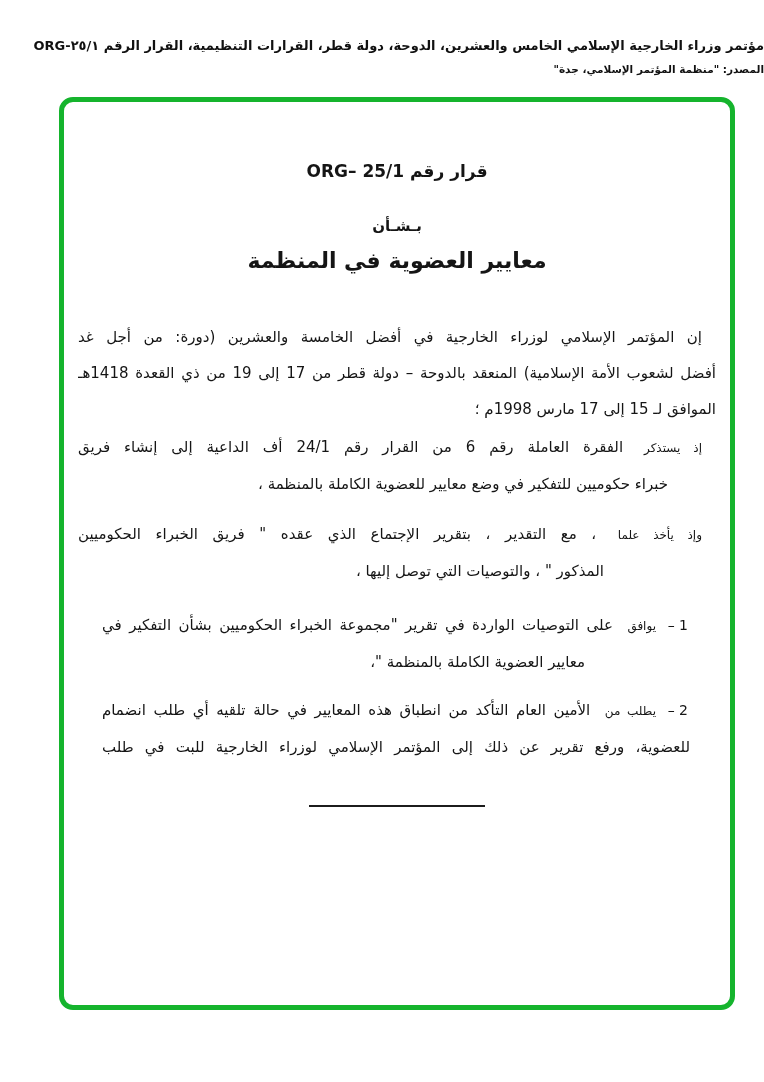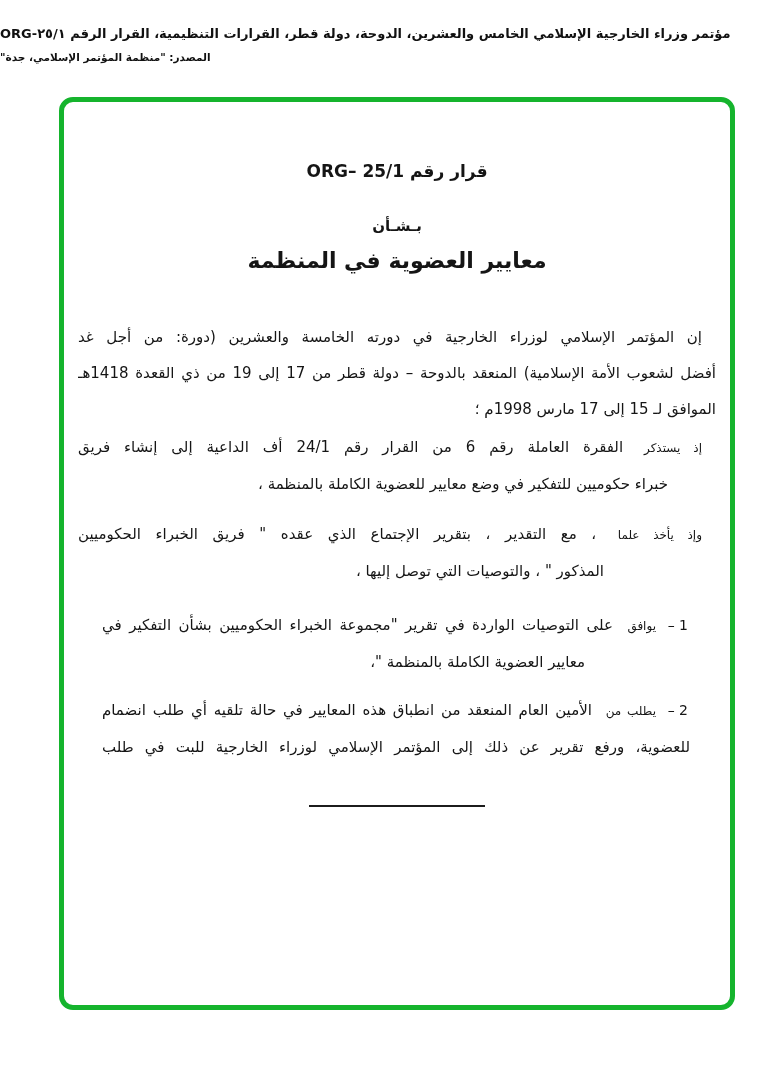--- a/index.html
+++ b/index.html
@@ -12,24 +12,24 @@
     position: relative;
     width: 764px;
     height: 1082px;
     background: #ffffff;
     overflow: hidden;
     direction: rtl;
   }
   
   .doc-header {
     position: absolute;
-    top: 24px;
+    top: 36px;
     left: 0;
     width: 100%;
-    text-align: left;
+    text-align: right;
     color: #111;
   }
   .doc-header .h1 {
     font-size: 13px;
     font-weight: bold;
     letter-spacing: 0px;
     white-space: nowrap;
     line-height: 20px;
   }
   .doc-header .h2 {
@@ -116,21 +116,21 @@
     <div class="h2">المصدر:  "منظمة المؤتمر الإسلامي، جدة"</div>
   </div>
 
   <div class="green-box" style="border-color: rgb(21, 180, 45);">
 
     <div class="title t1">قرار رقم 25/1 –ORG</div>
     <div class="title t2">بـشـأن</div>
     <div class="title t3">معايير العضوية في المنظمة</div>
 
     <div class="para mt-46">
-      <div class="ln full ind-14">إن المؤتمر الإسلامي لوزراء الخارجية في دورته الخامسة والعشرين  (دورة:  من أجل غد</div>
+      <div class="ln full ind-14">إن المؤتمر الإسلامي لوزراء الخارجية في أفضل الخامسة والعشرين  (دورة:  من أجل غد</div>
       <div class="ln full">أفضل لشعوب الأمة الإسلامية) المنعقد بالدوحة – دولة قطر من 17 إلى 19 من ذي القعدة 1418هـ</div>
       <div class="ln">الموافق لـ 15 إلى 17 مارس 1998م ؛</div>
     </div>
 
     <div class="para mt-2">
       <div class="ln full ind-14"><span class="lead">إذ يستذكر</span> <span>الفقرة العاملة رقم 6 من  القرار رقم 24/1 أف الداعية إلى إنشاء فريق</span></div>
       <div class="ln ind-48">خبراء حكوميين للتفكير في وضع معايير للعضوية الكاملة بالمنظمة ،</div>
     </div>
 
     <div class="para mt-14">
@@ -139,21 +139,21 @@
     </div>
 
     <div class="item mt-18">
       <span class="item-num">1 –</span>
       <div class="ln full ind-34"><span class="lead">يوافق</span> <span>على التوصيات الواردة في تقرير "مجموعة الخبراء الحكوميين بشأن التفكير في</span></div>
       <div class="ln ind-105">معايير العضوية الكاملة بالمنظمة "،</div>
     </div>
 
     <div class="item mt-12">
       <span class="item-num">2 –</span>
-      <div class="ln full ind-34"><span class="lead">يطلب من</span> <span>الأمين العام المنعقد من انطباق هذه المعايير في حالة تلقيه أي طلب انضمام</span></div>
+      <div class="ln full ind-34"><span class="lead">يطلب من</span> <span>الأمين العام التأكد من انطباق هذه المعايير في حالة تلقيه أي طلب انضمام</span></div>
       <div class="ln full">للعضوية، ورفع تقرير عن ذلك إلى المؤتمر الإسلامي لوزراء الخارجية للبت في طلب</div>
     </div>
 
     <div class="separator"></div>
 
   </div>
 
 </div>
 
 </body></html>

